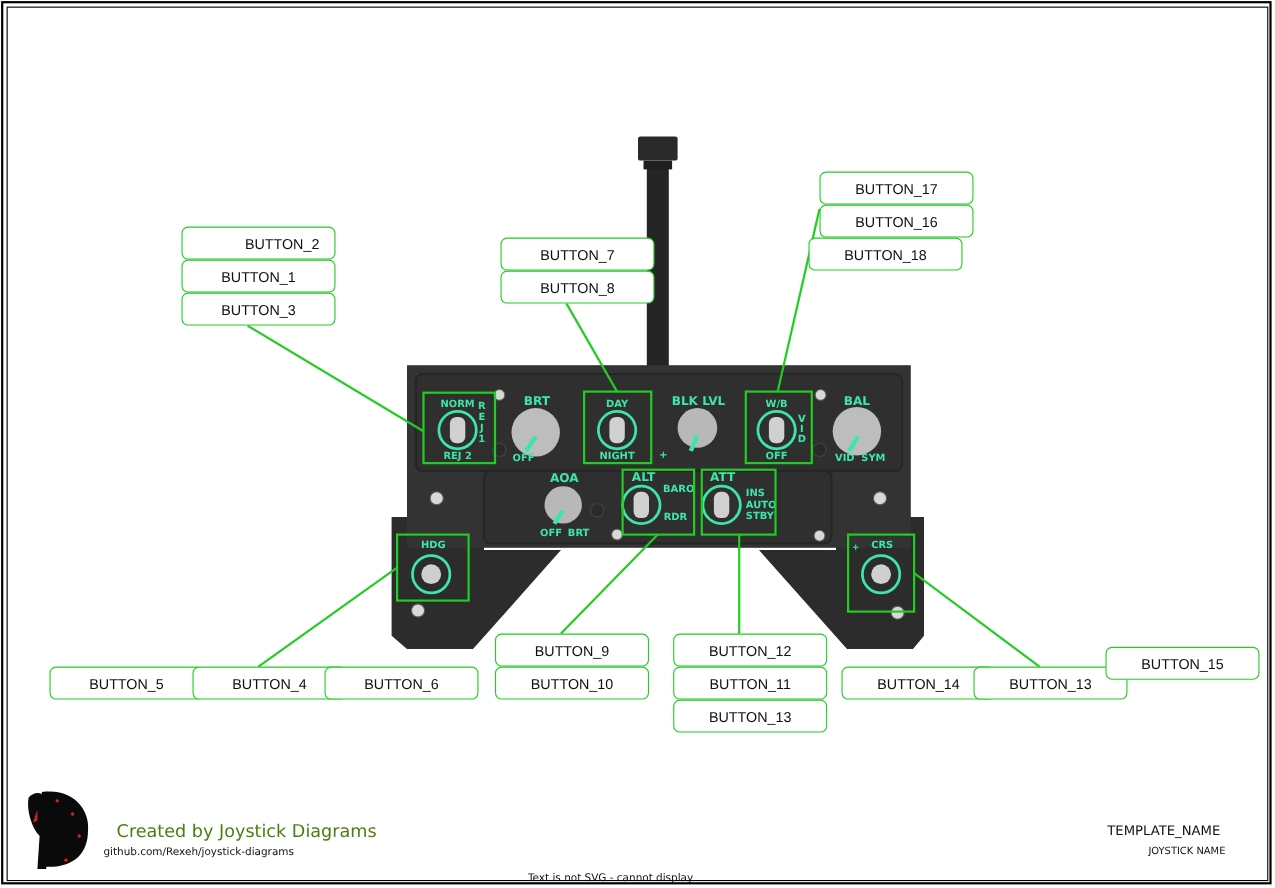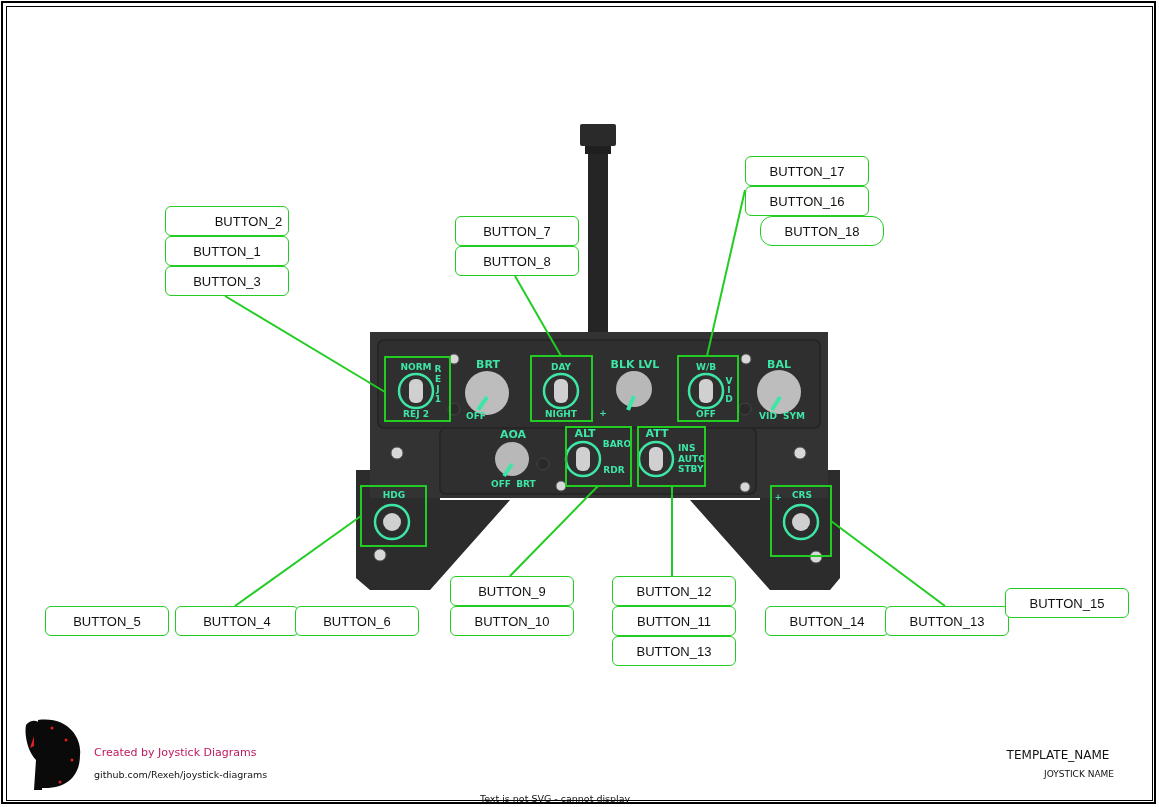--- a/index.html
+++ b/index.html
@@ -1,23 +1,23 @@
 <!DOCTYPE html>
 <html><head>
 <meta charset="utf-8">
 <style>
   html, body { margin: 0; padding: 0; background: #ffffff; }
   body { width: 1159px; height: 807px; position: relative; overflow: hidden; font-family: "DejaVu Sans", sans-serif; }
   .frame-outer { position: absolute; left: 1px; top: 1px; width: 1155px; height: 803px; border: 2px solid #000; box-sizing: border-box; }
   .frame-inner { position: absolute; left: 6px; top: 6px; width: 1147px; height: 795px; border: 1px solid #000; box-sizing: border-box; }
   svg#diagram { position: absolute; left: 0; top: 0; }
-  .lbl { position: absolute; width: 124px; height: 30px; box-sizing: border-box; border: 1.5px solid #22cc22; border-radius: 6px; background: #fff;
+  .lbl { position: absolute; width: 140px; height: 30px; box-sizing: border-box; border: 1.5px solid #22cc22; border-radius: 6px; background: #fff;
          display: flex; align-items: center; justify-content: center; font-family: "Liberation Sans", sans-serif; font-size: 13px; color: #111; }
   .panel-text { font-family: "DejaVu Sans", sans-serif; font-weight: bold; fill: #3ee6a6; }
-  .footer-credit { position: absolute; left: 94px; top: 746px; font-family: "DejaVu Sans", sans-serif; font-size: 11px; color: #be185d; }
+  .footer-credit { position: absolute; left: 106px; top: 746px; font-family: "DejaVu Sans", sans-serif; font-size: 16px; color: #4d7c0f; }
   .footer-url { position: absolute; left: 94px; top: 769px; font-family: "DejaVu Sans", sans-serif; font-size: 9.5px; color: #111; }
   .tmpl-name { position: absolute; left: 990px; top: 748px; width: 136px; text-align: center; font-family: "DejaVu Sans", sans-serif; font-size: 12px; color: #111; }
   .joy-name { position: absolute; left: 1044px; top: 769px; width: 136px; text-align: left; font-family: "DejaVu Sans", sans-serif; font-size: 9px; color: #111; }
   .svg-note { position: absolute; left: 480px; top: 793px; width: 200px; text-align: left; font-family: "DejaVu Sans", sans-serif; font-size: 9.5px; color: #111; }
 </style>
 </head>
 <body>
 
 <div class="frame-outer"></div>
 <div class="frame-inner"></div>
@@ -176,21 +176,21 @@
 
 <div class="lbl" style="left:165px;top:206px;padding-left:43px;">BUTTON_2</div>
 <div class="lbl" style="left:165px;top:236px;">BUTTON_1</div>
 <div class="lbl" style="left:165px;top:266px;">BUTTON_3</div>
 
 <div class="lbl" style="left:455px;top:216px;">BUTTON_7</div>
 <div class="lbl" style="left:455px;top:246px;">BUTTON_8</div>
 
 <div class="lbl" style="left:745px;top:156px;">BUTTON_17</div>
 <div class="lbl" style="left:745px;top:186px;">BUTTON_16</div>
-<div class="lbl" style="left:760px;top:216px;border-radius:12px;">BUTTON_18</div>
+<div class="lbl" style="left:735px;top:216px;">BUTTON_18</div>
 
 <div class="lbl" style="left:45px;top:606px;">BUTTON_5</div>
 <div class="lbl" style="left:175px;top:606px;">BUTTON_4</div>
 <div class="lbl" style="left:295px;top:606px;">BUTTON_6</div>
 
 <div class="lbl" style="left:450px;top:576px;">BUTTON_9</div>
 <div class="lbl" style="left:450px;top:606px;">BUTTON_10</div>
 
 <div class="lbl" style="left:612px;top:576px;">BUTTON_12</div>
 <div class="lbl" style="left:612px;top:606px;">BUTTON_11</div>

